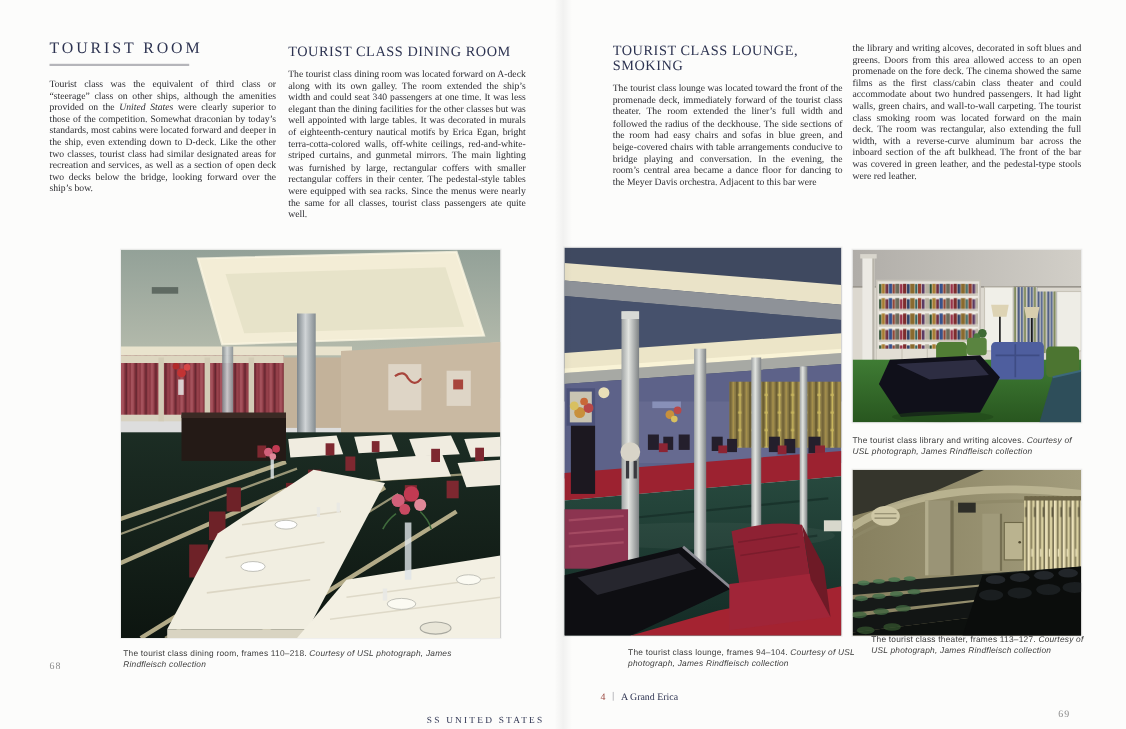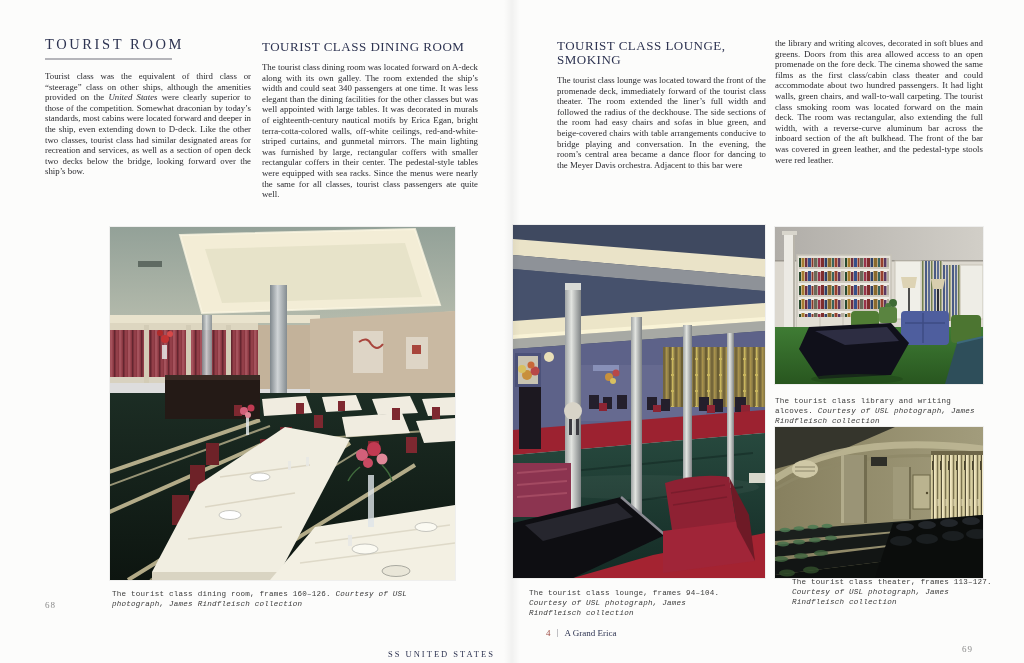--- a/index.html
+++ b/index.html
@@ -15,21 +15,21 @@
   .gutter{left:504px;top:0;width:16px;height:663px;
           background:linear-gradient(90deg,rgba(0,0,0,0) 0%,rgba(0,0,0,0.045) 50%,rgba(0,0,0,0) 100%);}
   h1.title{margin:0;font-weight:normal;font-size:14.5px;letter-spacing:2.6px;color:var(--navy);
            font-family:"Liberation Serif",serif;}
   .title-rule{height:1.5px;background:#b5b5ba;}
   .subhead{margin:0;font-weight:normal;font-size:13px;letter-spacing:0.5px;line-height:13.5px;
            color:var(--navy);font-family:"Liberation Serif",serif;}
   .subhead span{display:block;}
   .bodytxt{font-size:8.8px;line-height:10.6px;text-align:justify;color:var(--body);}
   .bodytxt i{font-style:italic;}
-  .caption{font-family:Liberation Mono, monospace;font-size:7.6px;line-height:10px;
+  .caption{font-family:Liberation Sans, sans-serif;font-size:7.6px;line-height:10px;
            color:var(--caption);letter-spacing:0.2px;}
   .caption .credit{font-style:italic;}
   .photo{position:absolute;overflow:hidden;background:#ddd;box-shadow:0 0 0 1px rgba(0,0,0,0.05);}
   .photo svg{display:block;width:100%;height:100%;}
   .footer-book{font-size:8.5px;letter-spacing:2px;color:var(--navy);margin-top:20px;}
   .pageno{font-size:9px;color:#8b8b8b;letter-spacing:1px;}
   .chapter{font-size:9px;color:var(--navy);}
   .chapter .num{color:var(--red);}
   .chapter .sep{display:inline-block;width:1px;height:8px;background:#c0c0c4;margin:0 7px 0 6px;vertical-align:-1px;}
 </style>
@@ -156,21 +156,21 @@
         <rect x="258" y="248" width="6" height="52" fill="#dfe5e8" opacity="0.8"></rect>
         <circle cx="252" cy="228" r="6" fill="#d2607a"></circle>
           <circle cx="264" cy="222" r="7" fill="#c13a52"></circle>
           <circle cx="272" cy="232" r="5.5" fill="#e08898"></circle>
           <circle cx="258" cy="236" r="5" fill="#c84a62"></circle>
         <path d="M250,240 q-8,6 -12,14 M272,238 q8,8 10,16" stroke="#3f6a3c" stroke-width="1.5" fill="none"></path>
         <rect x="352" y="250" width="0" height="0" fill="none"></rect>
       </g>
     </svg>
   </div>
-  <p class="abs caption" style="left:112px;top:589px;width:330px;margin:0;"><span>The tourist class dining room, frames 160–126. </span><span class="credit">Courtesy of USL photograph, James Rindfleisch collection</span></p>
+  <p class="abs caption" style="left:112px;top:589px;width:330px;margin:0;"><span>The tourist class dining room, frames 110–218. </span><span class="credit">Courtesy of USL photograph, James Rindfleisch collection</span></p>
 
   <h2 class="abs subhead" style="left:557px;top:39px;width:220px;">
       <span>TOURIST CLASS LOUNGE, SMOKING</span>
     </h2>
   <p class="abs bodytxt" style="left:557px;top:75px;width:209px;margin:0;">The tourist class lounge was located toward the front of the promenade deck, immediately forward of the tourist class theater. The room extended the liner’s full width and followed the radius of the deckhouse. The side sections of the room had easy chairs and sofas in blue green, and beige-covered chairs with table arrangements conducive to bridge playing and conversation. In the evening, the room’s central area became a dance floor for dancing to the Meyer Davis orchestra. Adjacent to this bar were</p>
   <p class="abs bodytxt" style="left:775px;top:38px;width:208px;margin:0;">the library and writing alcoves, decorated in soft blues and greens. Doors from this area allowed access to an open promenade on the fore deck. The cinema showed the same films as the first class/cabin class theater and could accommodate about two hundred passengers. It had light walls, green chairs, and wall-to-wall carpeting. The tourist class smoking room was located forward on the main deck. The room was rectangular, also extending the full width, with a reverse-curve aluminum bar across the inboard section of the aft bulkhead. The front of the bar was covered in green leather, and the pedestal-type stools were red leather.</p>
 
   <div class="photo" style="left:513px;top:225px;width:252px;height:353px;">
     <svg viewBox="0 0 252 353" preserveAspectRatio="none">
       <defs>
@@ -259,21 +259,21 @@
       <polygon points="60,353 140,330 252,308 252,353" fill="#a42331"></polygon>
       <polygon points="0,298 108,272 152,310 60,353 0,353" fill="#0e0e12"></polygon>
       <line x1="108" y1="272" x2="152" y2="310" stroke="#8a8a92" stroke-width="2.5"></line>
       <polygon points="12,300 104,278 120,292 30,316" fill="#26262e"></polygon>
       <path d="M152,258 Q184,248 216,252 L224,302 L160,312 Z" fill="#8e2133"></path>
       <polygon points="150,306 228,296 242,336 150,348" fill="#a02538"></polygon>
       <polygon points="216,252 224,302 242,336 236,290" fill="#6e1a26"></polygon>
       <path d="M158,268 L212,260 M160,280 L214,272" stroke="#7a1c2c" stroke-width="1.5" fill="none"></path>
     </svg>
   </div>
-  <p class="abs caption" style="left:529px;top:588px;width:212px;margin:0;"><span>The tourist class lounge, frames 94–104. </span><span class="credit">Courtesy of USL photograph, James Rindfleisch collection</span></p>
+  <p class="abs caption" style="left:571px;top:588px;width:212px;margin:0;"><span>The tourist class lounge, frames 94–104. </span><span class="credit">Courtesy of USL photograph, James Rindfleisch collection</span></p>
 
   <div class="photo" style="left:775px;top:227px;width:208px;height:157px;">
     <svg viewBox="0 0 208 157" preserveAspectRatio="none">
       <defs>
         <linearGradient id="ceilG3" x1="0" y1="0" x2="1" y2="0">
           <stop offset="0" stop-color="#b0ada8"></stop>
             <stop offset="1" stop-color="#d2cfc8"></stop>
         </linearGradient>
         <linearGradient id="carpetG" x1="0" y1="0" x2="0" y2="1">
           <stop offset="0" stop-color="#3f7c34"></stop>

